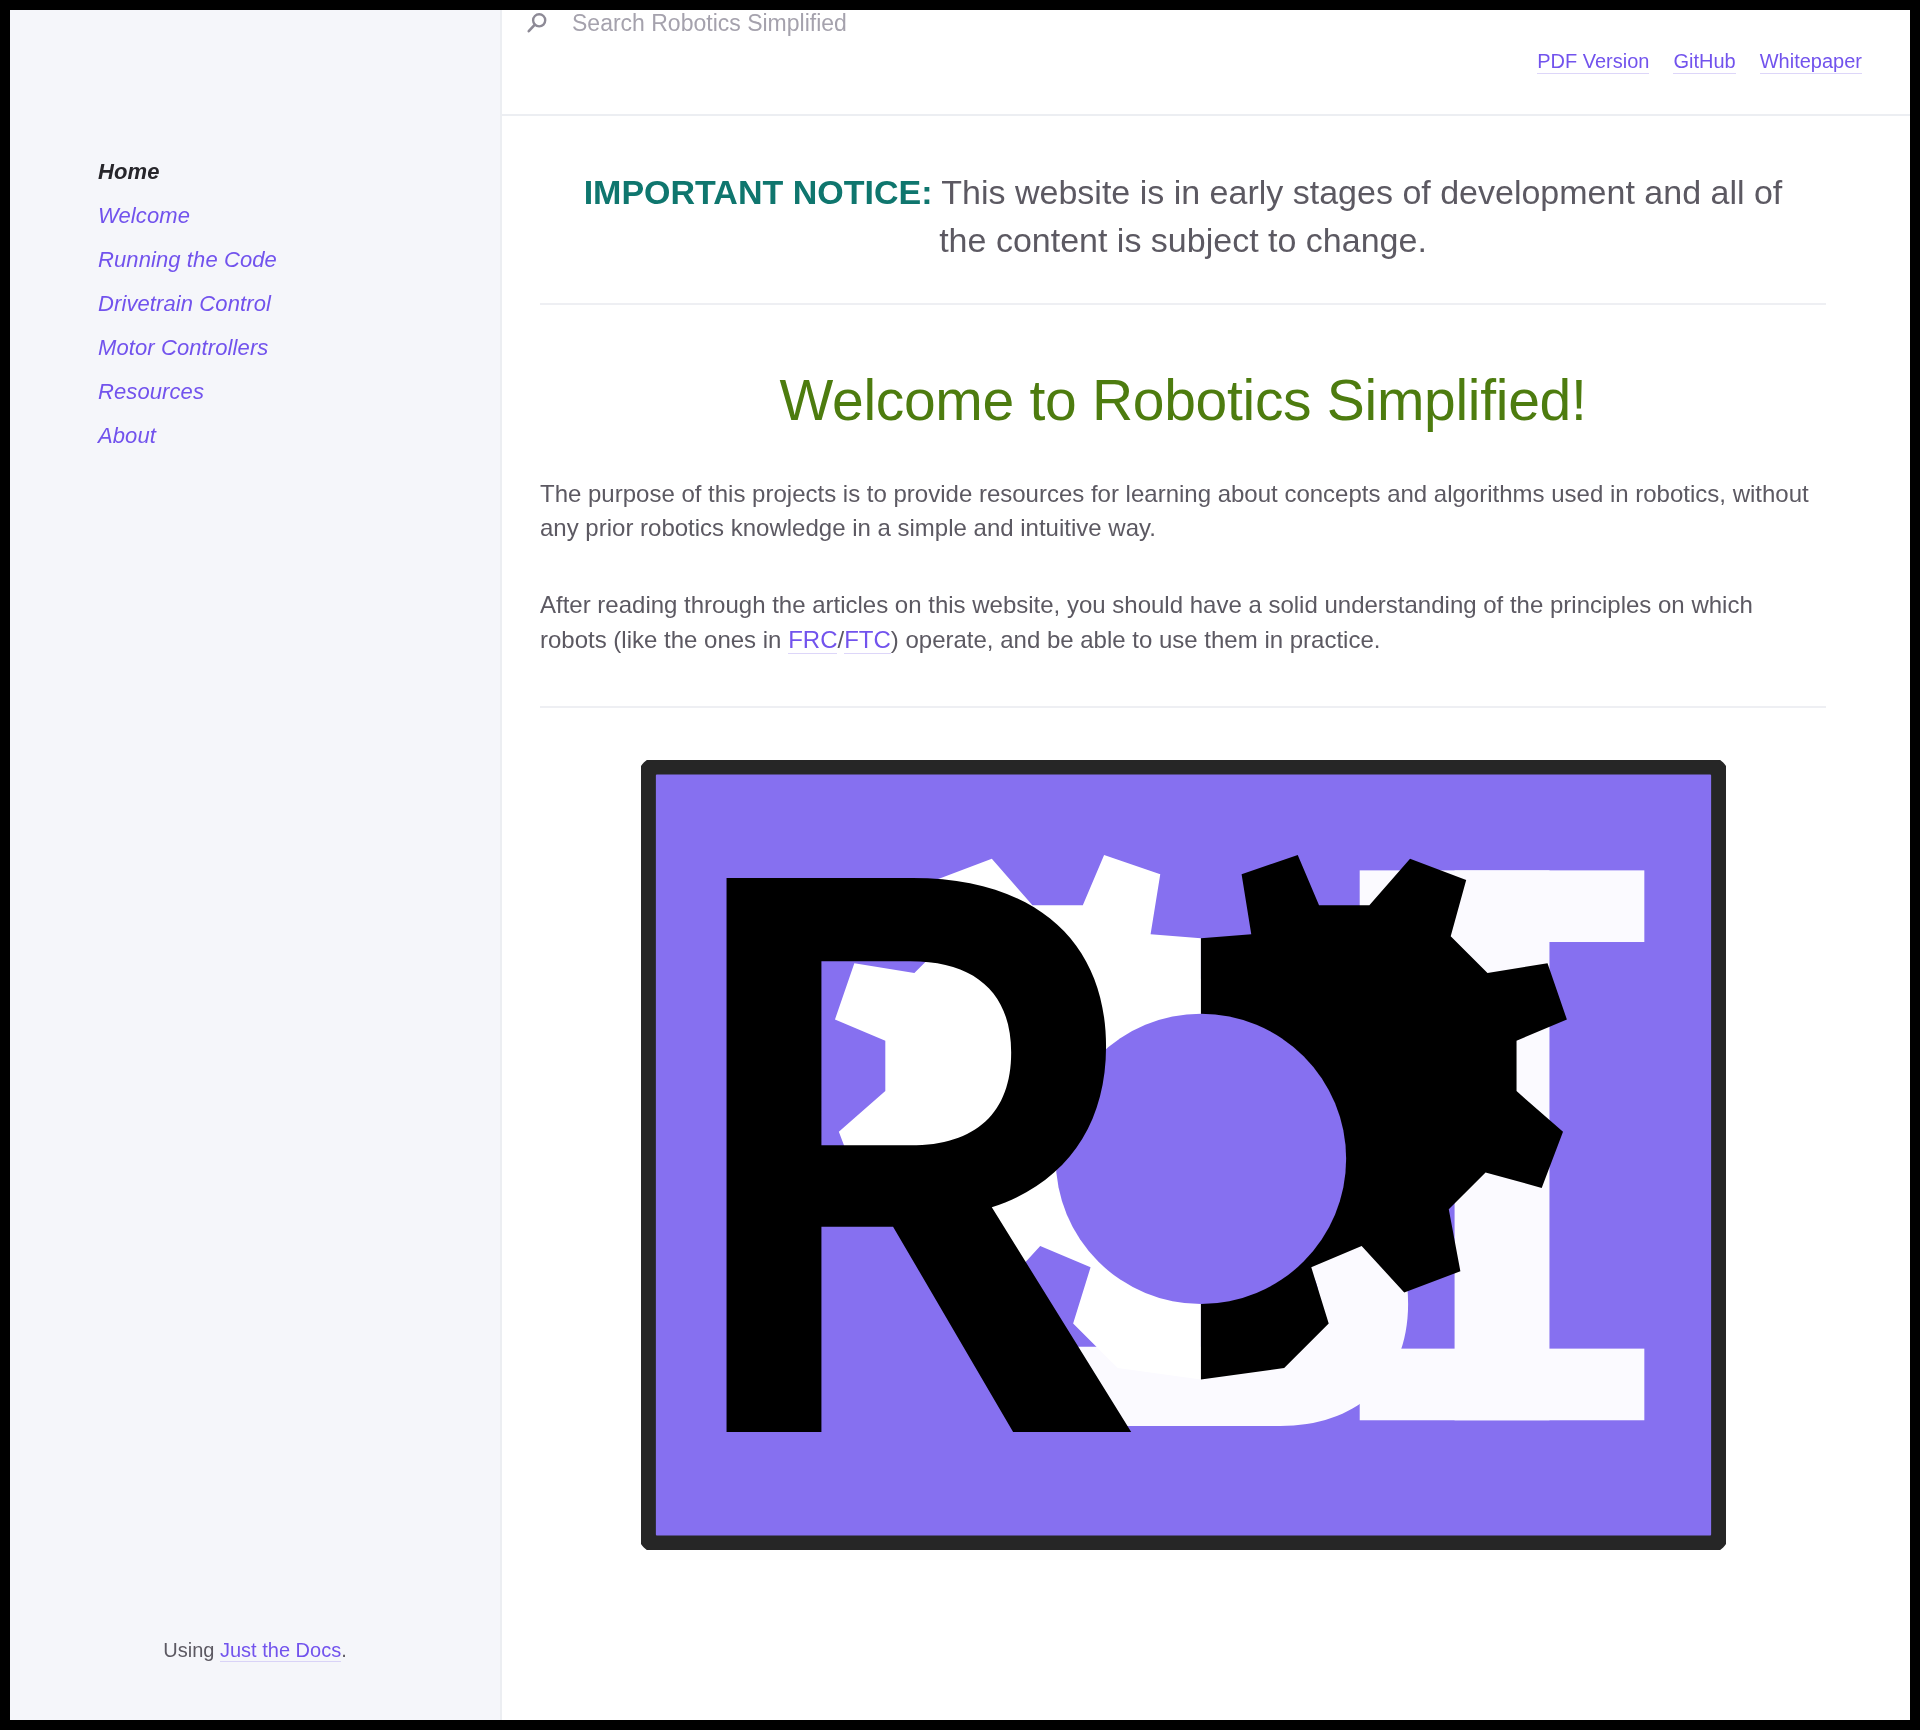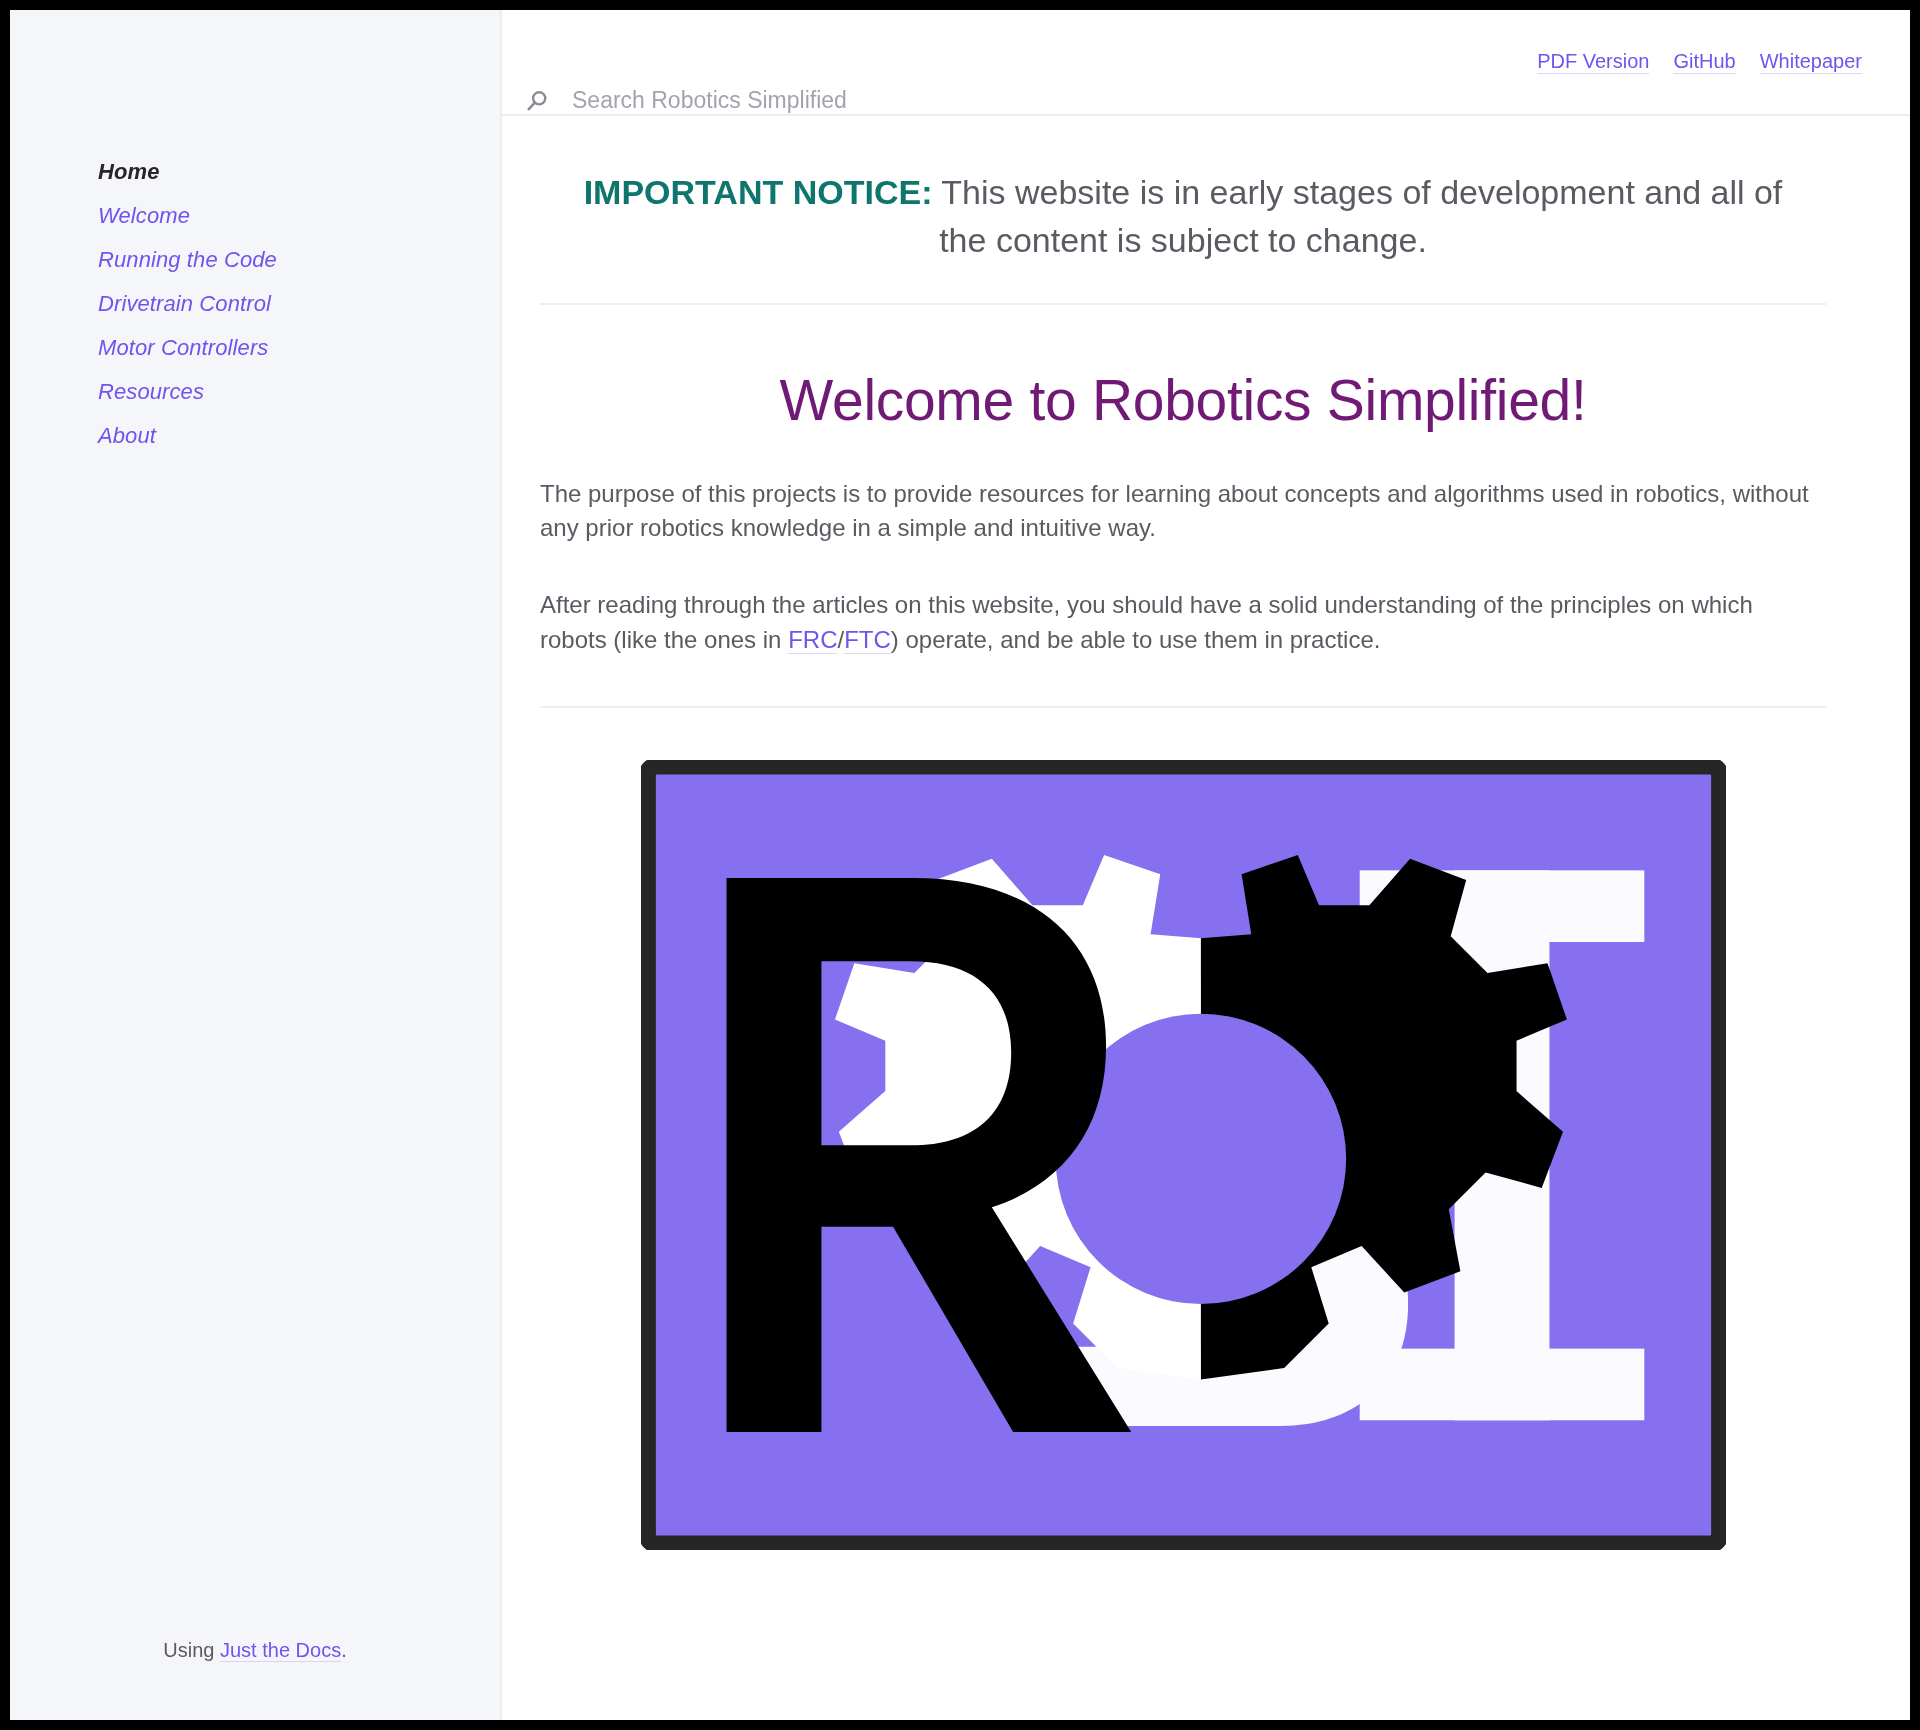--- a/index.html
+++ b/index.html
@@ -87,21 +87,21 @@
   }
   #main-header {
     height: 106px;
     border-bottom: 2px solid #eceef2;
     display: flex;
     align-items: center;
     position: relative;
   }
   #search-wrap {
     display: flex;
-    align-items: flex-end;
+    align-items: flex-start;
     padding-left: 22px;
     height: 100%;
     flex: 1 1 auto;
     cursor: text;
   }
   #search-icon { width: 26px; height: 26px; flex: 0 0 26px; margin-right: 22px; }
   #search-input {
     border: 0;
     outline: none;
     background: transparent;
@@ -143,21 +143,21 @@
   #notice .strong { font-weight: bold; color: #0f766e; }
   .rule {
     border: 0;
     border-top: 2px solid #eeeff3;
     margin: 4px 0 0 0;
     height: 0;
   }
   #page-title {
     font-size: 57px;
     font-weight: 400;
-    color: #701a75;
+    color: #4d7c0f;
     text-align: center;
     margin: 62px 0 0 0;
     letter-spacing: -0.3px;
   }
   .para {
     font-size: 24px;
     line-height: 1.45;
     color: #5c5962;
     margin: 44px 0 0 0;
     max-width: 1290px;

